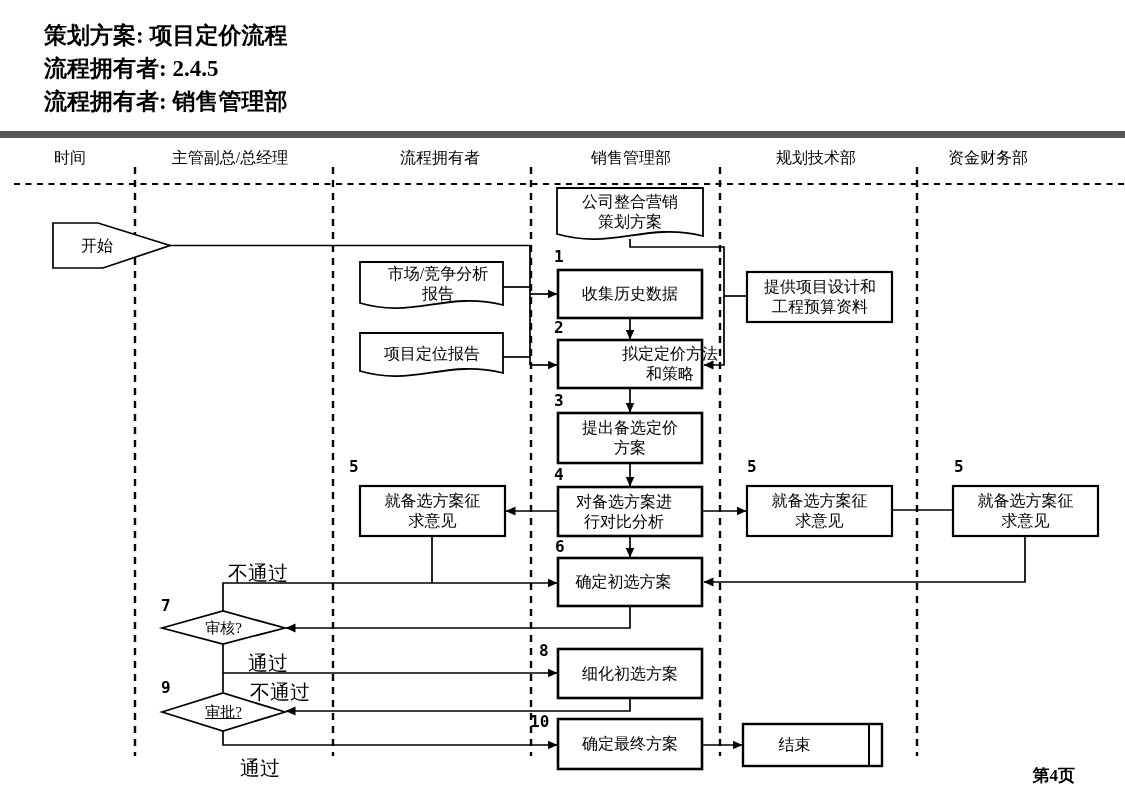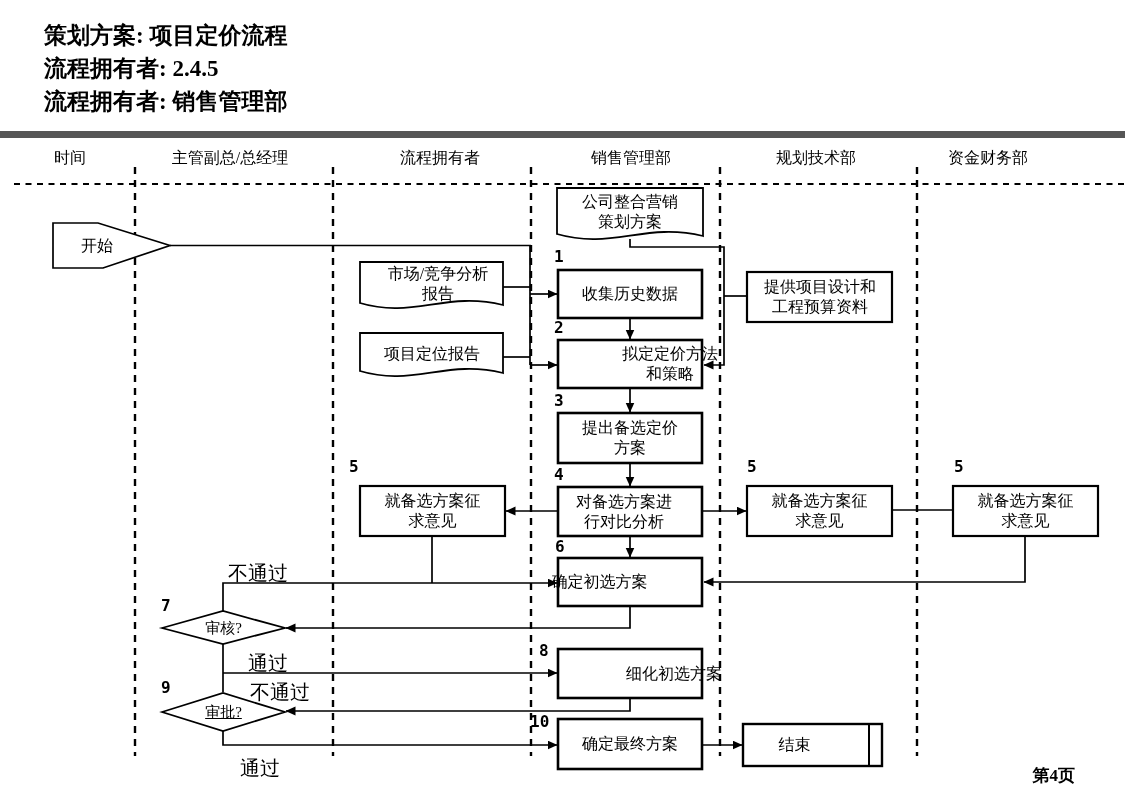--- a/index.html
+++ b/index.html
@@ -115,23 +115,23 @@
   <div class="abs node-label" style="left:560px;top:414px;width:140px;height:48px;">提出备选定价
 方案</div>
   <div class="abs node-label" style="left:560px;top:488px;width:128px;height:47px;">对备选方案进
 行对比分析</div>
   <div class="abs node-label" style="left:362px;top:487px;width:141px;height:48px;">就备选方案征
 求意见</div>
   <div class="abs node-label" style="left:749px;top:487px;width:141px;height:48px;">就备选方案征
 求意见</div>
   <div class="abs node-label" style="left:955px;top:487px;width:141px;height:48px;">就备选方案征
 求意见</div>
-  <div class="abs node-label" style="left:536px;top:559px;width:127px;height:46px;">确定初选方案</div>
+  <div class="abs node-label" style="left:560px;top:559px;width:127px;height:46px;">确定初选方案</div>
   <div class="abs node-label small" style="left:162px;top:612px;width:123px;height:32px;">审核?</div>
-  <div class="abs node-label" style="left:560px;top:650px;width:140px;height:47px;padding-left:44px;">细化初选方案</div>
+  <div class="abs node-label" style="left:560px;top:650px;width:140px;height:47px;">细化初选方案</div>
   <div class="abs node-label small" style="left:162px;top:693px;width:123px;height:38px;text-decoration:underline;">审批?</div>
   <div class="abs node-label" style="left:560px;top:720px;width:140px;height:48px;">确定最终方案</div>
   <div class="abs node-label" style="left:745px;top:725px;width:99px;height:40px;">结束</div>
 
   <div class="abs num-label" style="left:554px;top:247px;">1</div>
   <div class="abs num-label" style="left:554px;top:318px;">2</div>
   <div class="abs num-label" style="left:554px;top:391px;">3</div>
   <div class="abs num-label" style="left:554px;top:465px;">4</div>
   <div class="abs num-label" style="left:349px;top:457px;">5</div>
   <div class="abs num-label" style="left:747px;top:457px;">5</div>

